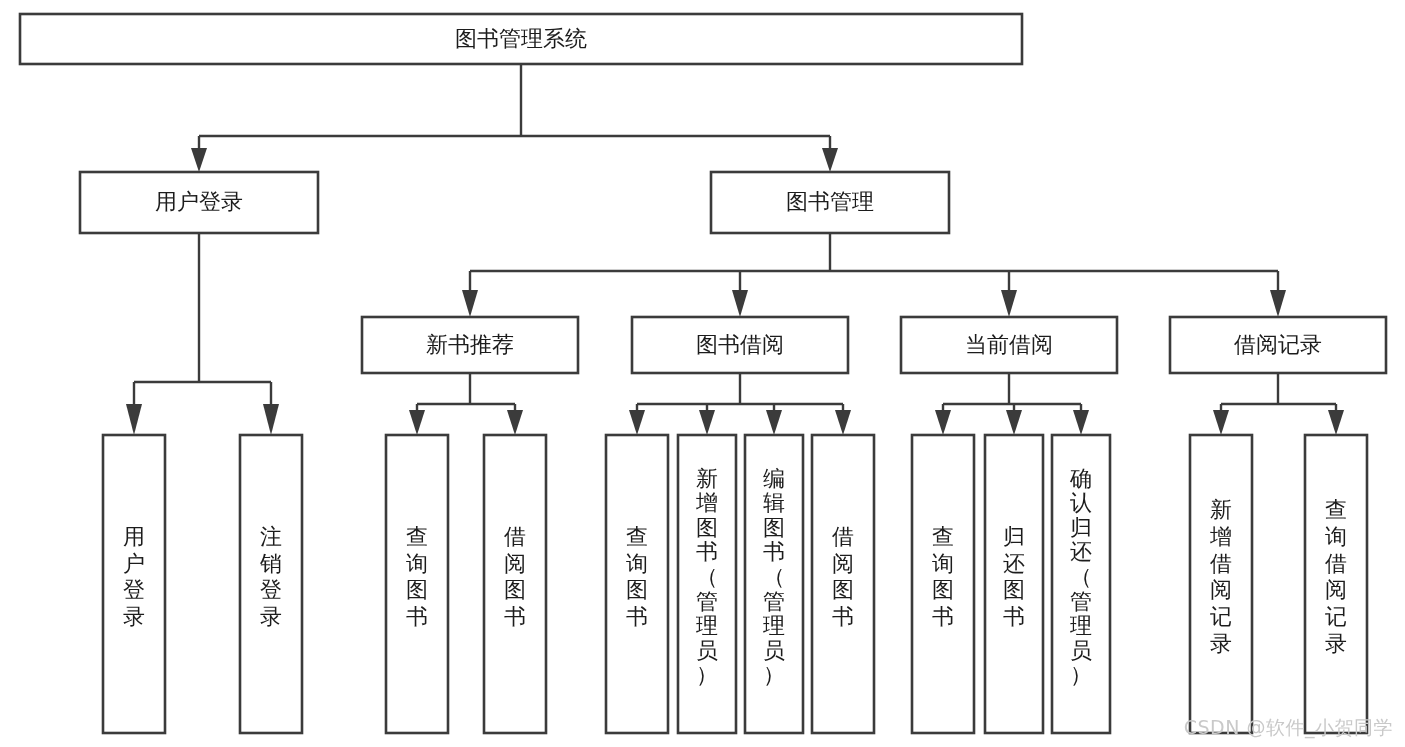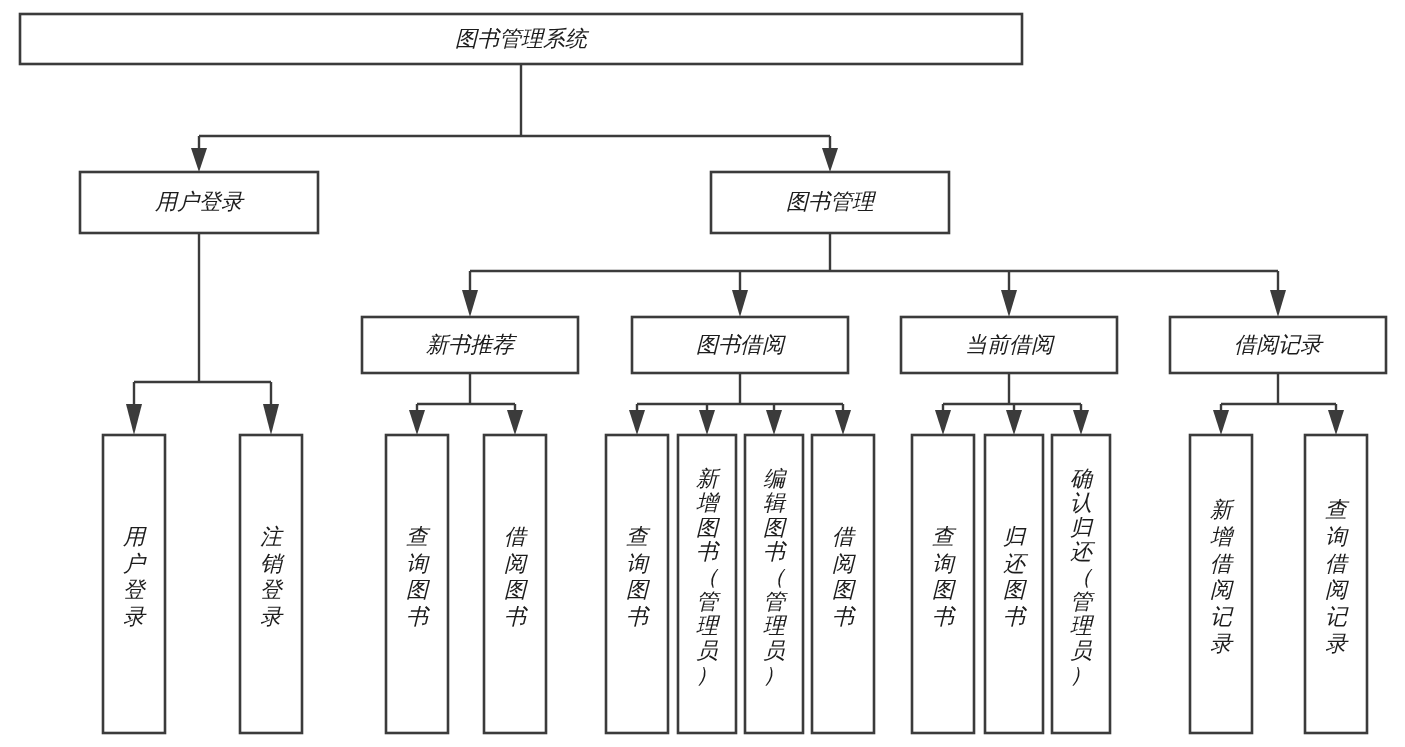--- a/index.html
+++ b/index.html
@@ -11,21 +11,20 @@
     width: 1405px;
     height: 747px;
     font-family: "DejaVu Sans", "Liberation Sans", sans-serif;
     overflow: hidden;
   }
   #diagram-root {
     position: relative;
     width: 1405px;
     height: 747px;
     background: #ffffff;
-    font-style: italic;
   }
   svg.flow {
     position: absolute;
     top: 0;
     left: 0;
     width: 1405px;
     height: 747px;
   }
   .node-rect {
     fill: #ffffff;
@@ -220,13 +219,14 @@
           <rect class="node-rect" x="1190" y="435" width="62" height="298"></rect>
           <text class="leaf-label" x="1221" y="516.725" font-size="23"><tspan x="1221" dy="0">新</tspan><tspan x="1221" dy="26.909999999999997">增</tspan><tspan x="1221" dy="26.909999999999997">借</tspan><tspan x="1221" dy="26.909999999999997">阅</tspan><tspan x="1221" dy="26.909999999999997">记</tspan><tspan x="1221" dy="26.909999999999997">录</tspan></text>
         </g>
         <g>
           <rect class="node-rect" x="1305" y="435" width="62" height="298"></rect>
           <text class="leaf-label" x="1336" y="516.725" font-size="23"><tspan x="1336" dy="0">查</tspan><tspan x="1336" dy="26.909999999999997">询</tspan><tspan x="1336" dy="26.909999999999997">借</tspan><tspan x="1336" dy="26.909999999999997">阅</tspan><tspan x="1336" dy="26.909999999999997">记</tspan><tspan x="1336" dy="26.909999999999997">录</tspan></text>
         </g>
       </g>
   </svg>
 
+  <div class="watermark">CSDN @软件_小贺同学</div>
 </div>
 
 </body></html>

